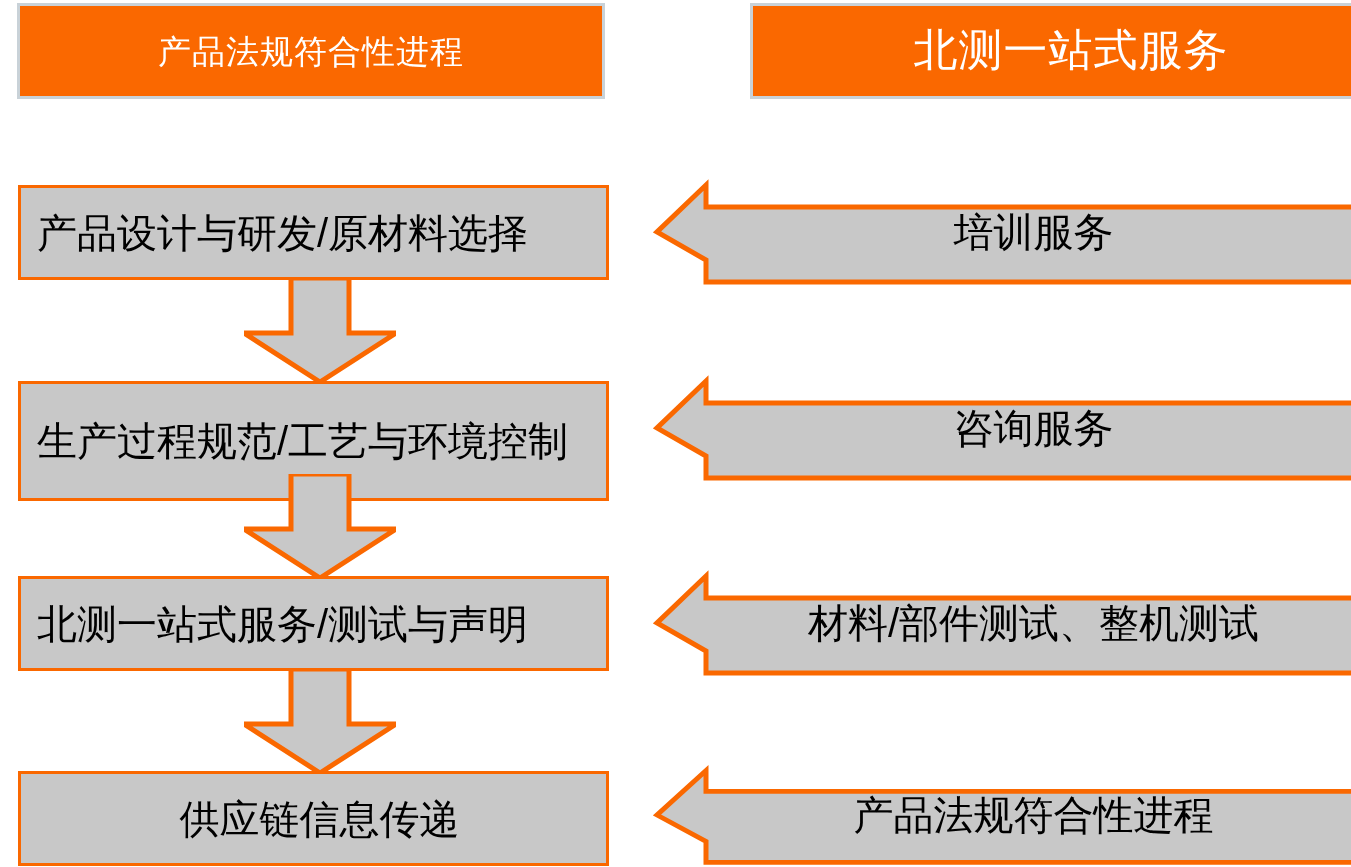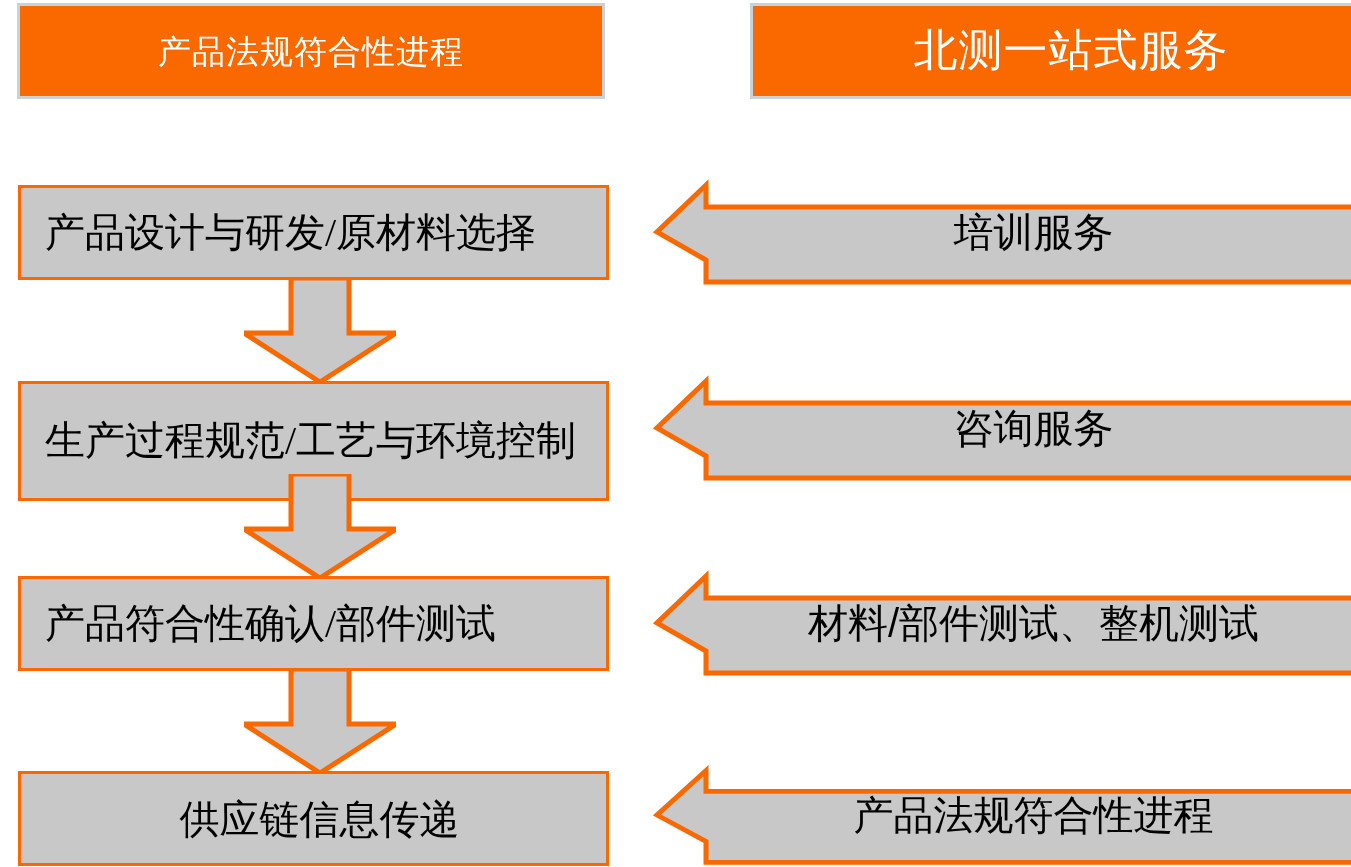--- a/index.html
+++ b/index.html
@@ -57,21 +57,21 @@
     background: #c8c8c8;
     border: 3px solid #fa6800;
     box-sizing: border-box;
     display: flex;
     align-items: center;
     color: #000000;
     font-size: 40px;
     line-height: 1;
     white-space: nowrap;
   }
-  .process-box.left-align { justify-content: flex-start; padding-left: 24px; font-family: Liberation Serif, serif; }
+  .process-box.left-align { justify-content: flex-start; padding-left: 16px; }
   .process-box.center-align { justify-content: center; padding-left: 12px; }
 
   #process-1 { top: 185px;  height: 95px; }
   #process-2 { top: 381px;  height: 120px; }
   #process-3 { top: 576px;  height: 95px; }
   #process-4 { top: 771px;  height: 95px; }
 
   
   .down-arrow {
     position: absolute;
@@ -135,21 +135,21 @@
 
   <div class="process-box left-align" id="process-1">
     <span>产品设计与研发/原材料选择</span>
   </div>
 
   <div class="process-box left-align" id="process-2">
     <span>生产过程规范/工艺与环境控制</span>
   </div>
 
   <div class="process-box left-align" id="process-3">
-    <span>产品符合性确认/部件测试</span>
+    <span>北测一站式服务/测试与声明</span>
   </div>
 
   <div class="process-box center-align" id="process-4">
     <span>供应链信息传递</span>
   </div>
 
   <div class="down-arrow" id="down-arrow-1">
     <svg viewBox="0 0 152 104" preserveAspectRatio="none">
       <polygon points="47,0 105,0 105,55 152,55 76,104 0,55 47,55" fill="#c8c8c8" stroke="#fa6800" stroke-width="5" stroke-linejoin="miter"></polygon>
     </svg>

